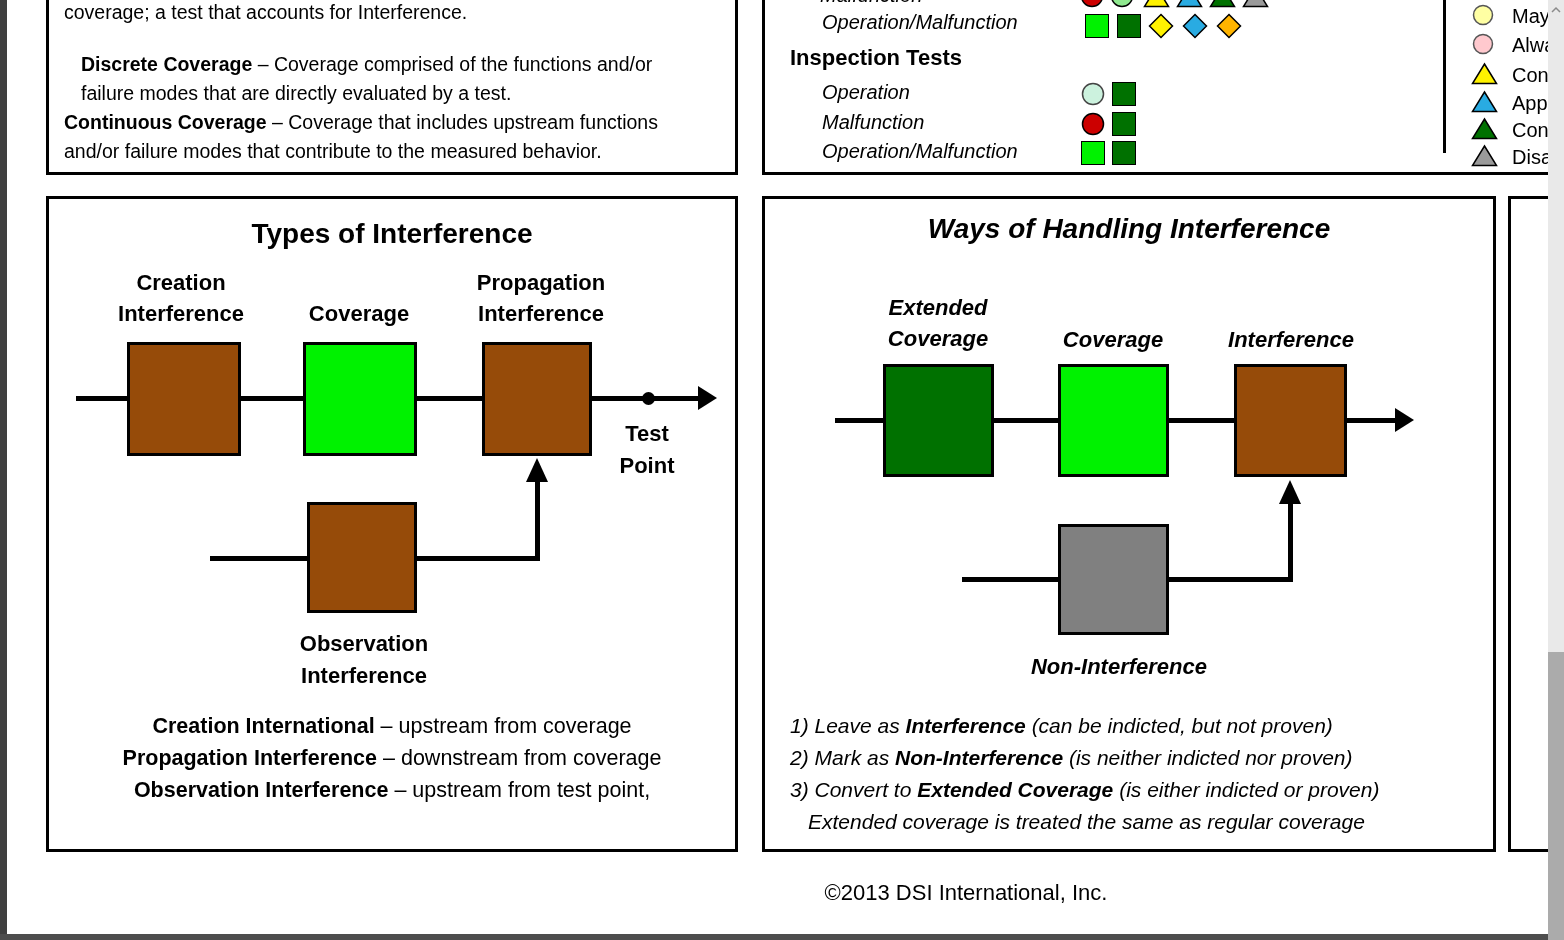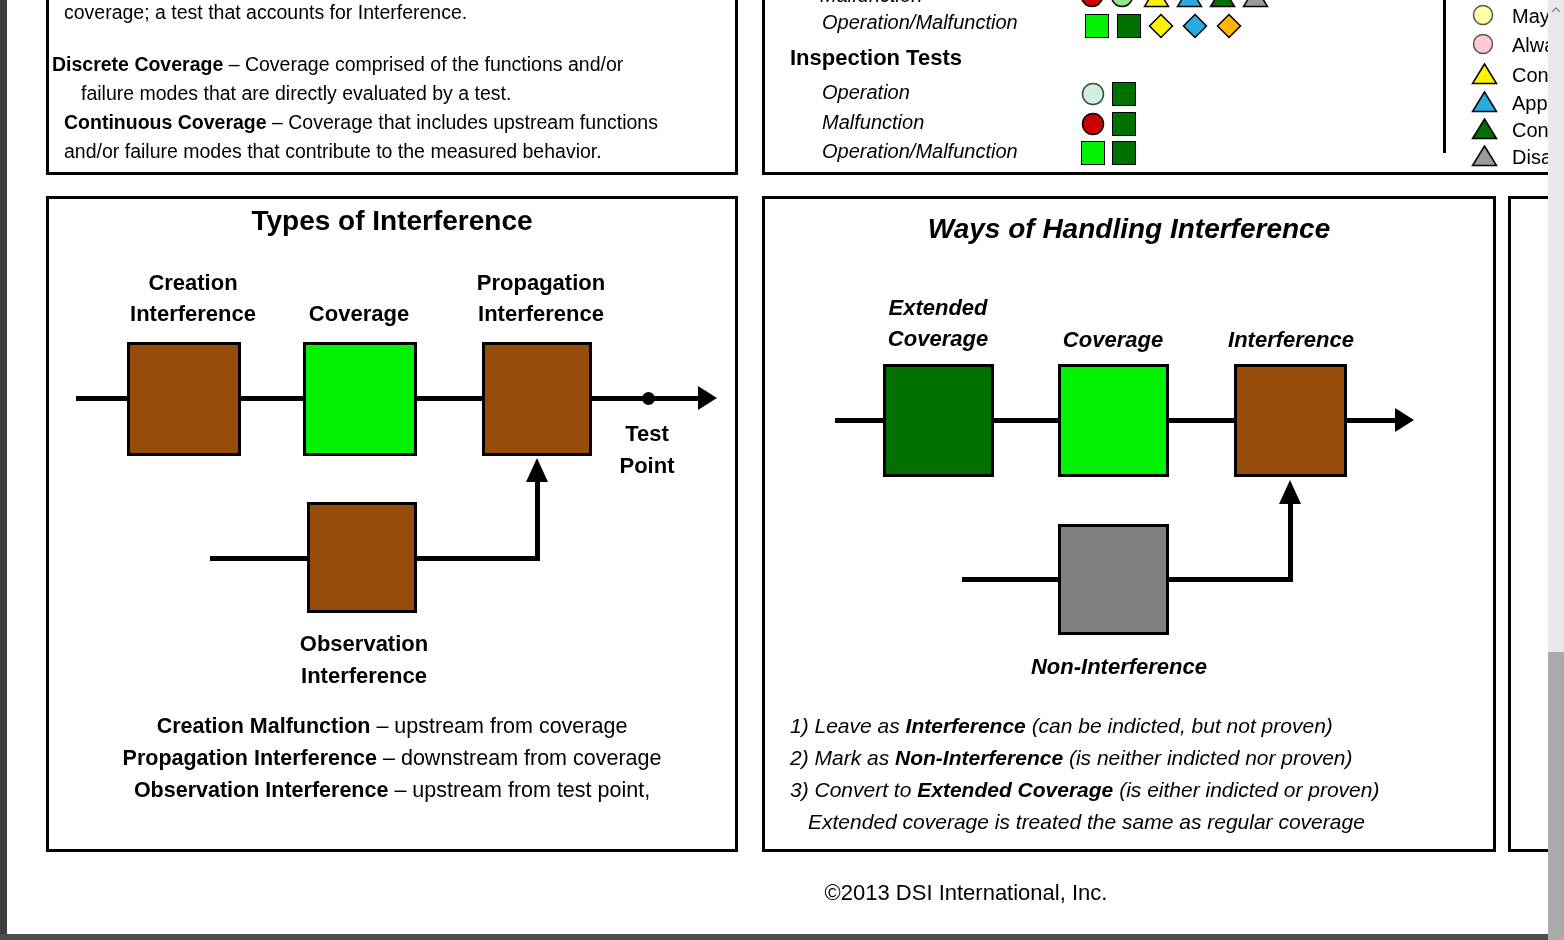--- a/index.html
+++ b/index.html
@@ -31,21 +31,21 @@
   .scroll-up { position:absolute; left:3px; top:6px; }
   b { font-weight:bold; }
   .indent { padding-left:18px; }
   svg { position:absolute; display:block; }
 </style>
 </head>
 <body>
 
 <div class="panel" style="left:46px; top:-8px; width:692px; height:183px;">
   <div class="deftext" style="left:15px; top:3px;"><span>coverage; a test that accounts for Interference.</span></div>
-  <div class="deftext" style="left:3px; top:55px;text-align:right;">
+  <div class="deftext" style="left:32px; top:55px;text-align:right;">
     <b>Discrete Coverage</b><span> – Coverage comprised of the functions and/or</span>
   </div>
   <div class="deftext" style="left:32px; top:84px;">
     <b></b><span>failure modes that are directly evaluated by a test.</span>
   </div>
   <div class="deftext" style="left:15px; top:113px;">
     <b>Continuous Coverage</b><span> – Coverage that includes upstream functions</span>
   </div>
   <div class="deftext" style="left:15px; top:142px;">
     <b></b><span>and/or failure modes that contribute to the measured behavior.</span>
@@ -127,23 +127,23 @@
     <polygon points="13.5,2 25.5,21.5 1.5,21.5" stroke="#000" stroke-width="1.5" fill="#007100"></polygon>
     </svg>
   <div class="side-label" style="left:747px; top:123px;">Conv</div>
   <svg style="left:706px; top:149px;" width="27" height="23">
     <polygon points="13.5,2 25.5,21.5 1.5,21.5" stroke="#000" stroke-width="1.5" fill="#9A9A9A"></polygon>
     </svg>
   <div class="side-label" style="left:747px; top:150px;">Disab</div>
 </div>
 
 <div class="panel" style="left:46px; top:196px; width:692px; height:656px;">
-  <div class="ptitle" style="top:6px;">Types of Interference</div>
-
-  <div class="blabel" style="left:44px; top:68px; width:200px;">
+  <div class="ptitle" style="top:19px;">Types of Interference</div>
+
+  <div class="blabel" style="left:32px; top:68px; width:200px;">
     <div>Creation</div>
     <div>Interference</div>
   </div>
   <div class="blabel" style="left:210px; top:99px; width:200px;">
     <div>Coverage</div>
   </div>
   <div class="blabel" style="left:392px; top:68px; width:200px;">
     <div>Propagation</div>
     <div>Interference</div>
   </div>
@@ -165,21 +165,21 @@
   <div class="vline" style="left:486px; top:283px; height:79px;"></div>
   <div class="hline" style="left:161px; top:357px; width:330px;"></div>
 
   <div class="dbox" style="left: 258px; top: 303px; width: 110px; height: 111px; background: rgb(150, 75, 9);"></div>
   <div class="blabel" style="left:215px; top:429px; width:200px; line-height:32px;">
     <div>Observation</div>
     <div>Interference</div>
   </div>
 
   <div class="notes" style="left:0; top:511px; width:100%; text-align:center;">
-    <div><b>Creation Malfunction</b><span> – upstream from coverage</span></div>
+    <div><b>Creation International</b><span> – upstream from coverage</span></div>
     <div><b>Propagation Interference</b><span> – downstream from coverage</span></div>
     <div><b>Observation Interference</b><span> – upstream from test point,</span></div>
   </div>
 </div>
 
 <div class="panel" style="left:762px; top:196px; width:734px; height:656px;font-style:italic;">
   <div class="ptitle" style="top:14px;">Ways of Handling Interference</div>
 
   <div class="blabel" style="left:73px; top:93px; width:200px;">
     <div>Extended</div>

